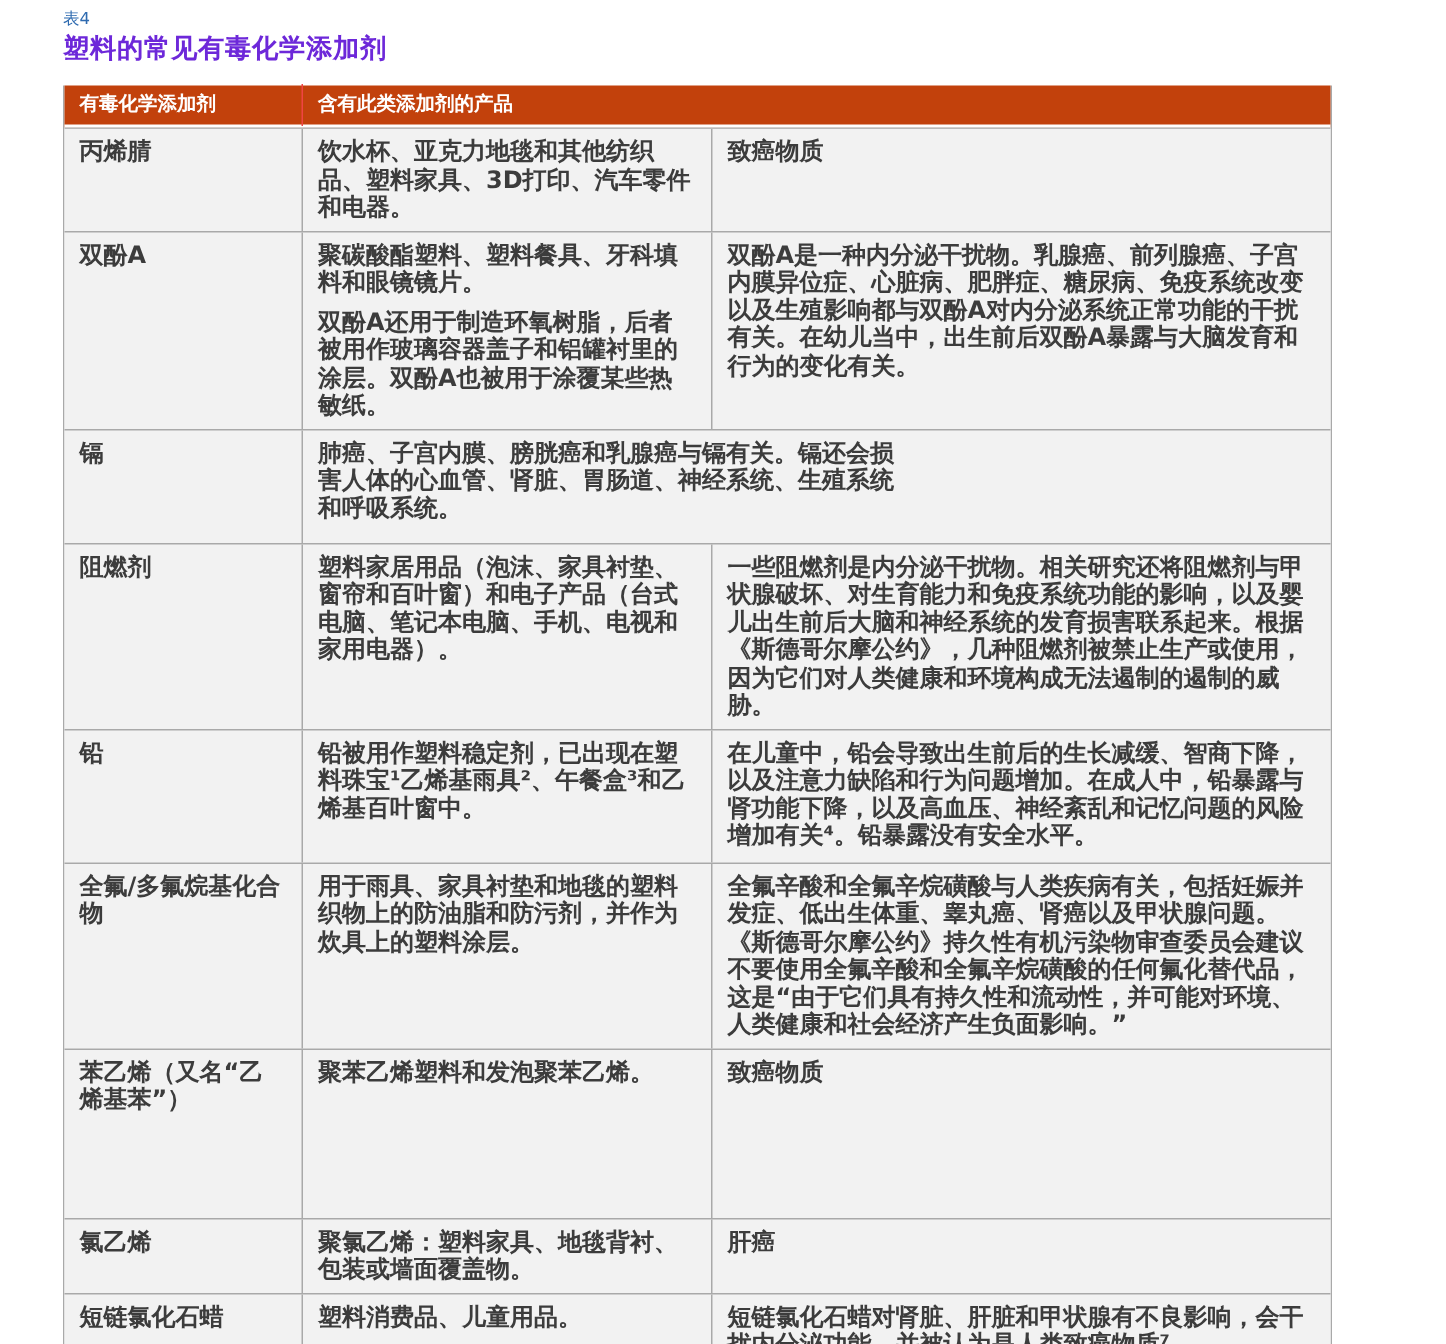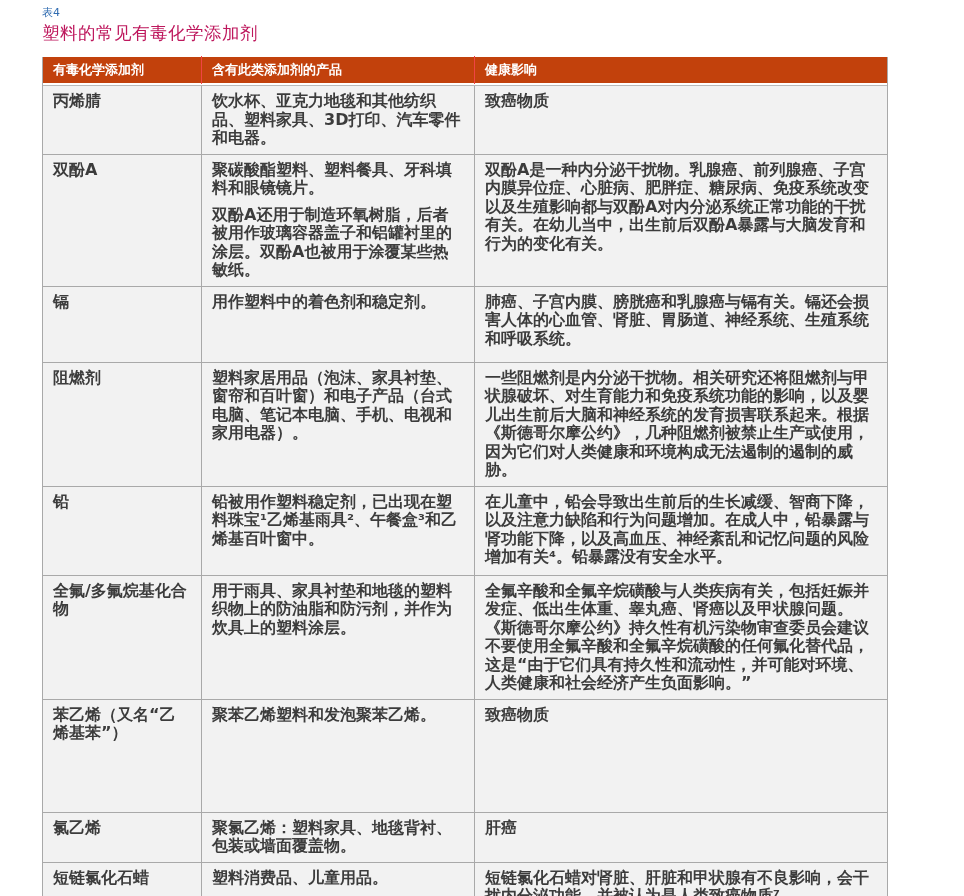--- a/index.html
+++ b/index.html
@@ -16,22 +16,22 @@
 
   .title-block { padding: 6px 0 0 42px; }
   .table-label {
     font-size: 11px;
     color: #2f6bb0;
     line-height: 14px;
   }
   .page-title {
     margin: 2px 0 0 0;
     font-size: 17.5px;
-    font-weight: normal;
-    color: #be185d;
+    font-weight: bold;
+    color: #6d28d9;
     letter-spacing: 0.5px;
     line-height: 22px;
   }
 
   .table {
     margin: 13px 0 0 42px;
     width: 846px;
     border-left: 1px solid #a9a9a9;
     border-right: 1px solid #a9a9a9;
   }
@@ -96,21 +96,20 @@
 
   <div class="title-block">
     <div class="table-label">表4</div>
     <h1 class="page-title">塑料的常见有毒化学添加剂</h1>
   </div>
 
   <div class="table">
     <div class="t-header">
       <div class="th c1">有毒化学添加剂</div>
       <div class="th c2">含有此类添加剂的产品</div>
-      <div class="th c3">健康影响</div>
     </div>
     <div id="rows">
   <div class="t-row">
     <div class="td c1">
       <p class="additive-name">丙烯腈</p>
     </div>
     <div class="td c2 products">
             <p>饮水杯、亚克力地毯和其他纺织品、塑料家具、3D打印、汽车零件和电器。</p>
           </div>
     <div class="td c3 health">
@@ -128,23 +127,20 @@
           </div>
     <div class="td c3 health">
             <p>双酚A是一种内分泌干扰物。乳腺癌、前列腺癌、子宫内膜异位症、心脏病、肥胖症、糖尿病、免疫系统改变以及生殖影响都与双酚A对内分泌系统正常功能的干扰有关。在幼儿当中，出生前后双酚A暴露与大脑发育和行为的变化有关。</p>
           </div>
   </div>
 
   <div class="t-row">
     <div class="td c1">
       <p class="additive-name">镉</p>
     </div>
-    <div class="td c2 products">
-            <p>用作塑料中的着色剂和稳定剂。</p>
-          </div>
     <div class="td c3 health">
             <p>肺癌、子宫内膜、膀胱癌和乳腺癌与镉有关。镉还会损害人体的心血管、肾脏、胃肠道、神经系统、生殖系统和呼吸系统。</p>
           </div>
   </div>
 
   <div class="t-row">
     <div class="td c1">
       <p class="additive-name">阻燃剂</p>
     </div>
     <div class="td c2 products">

